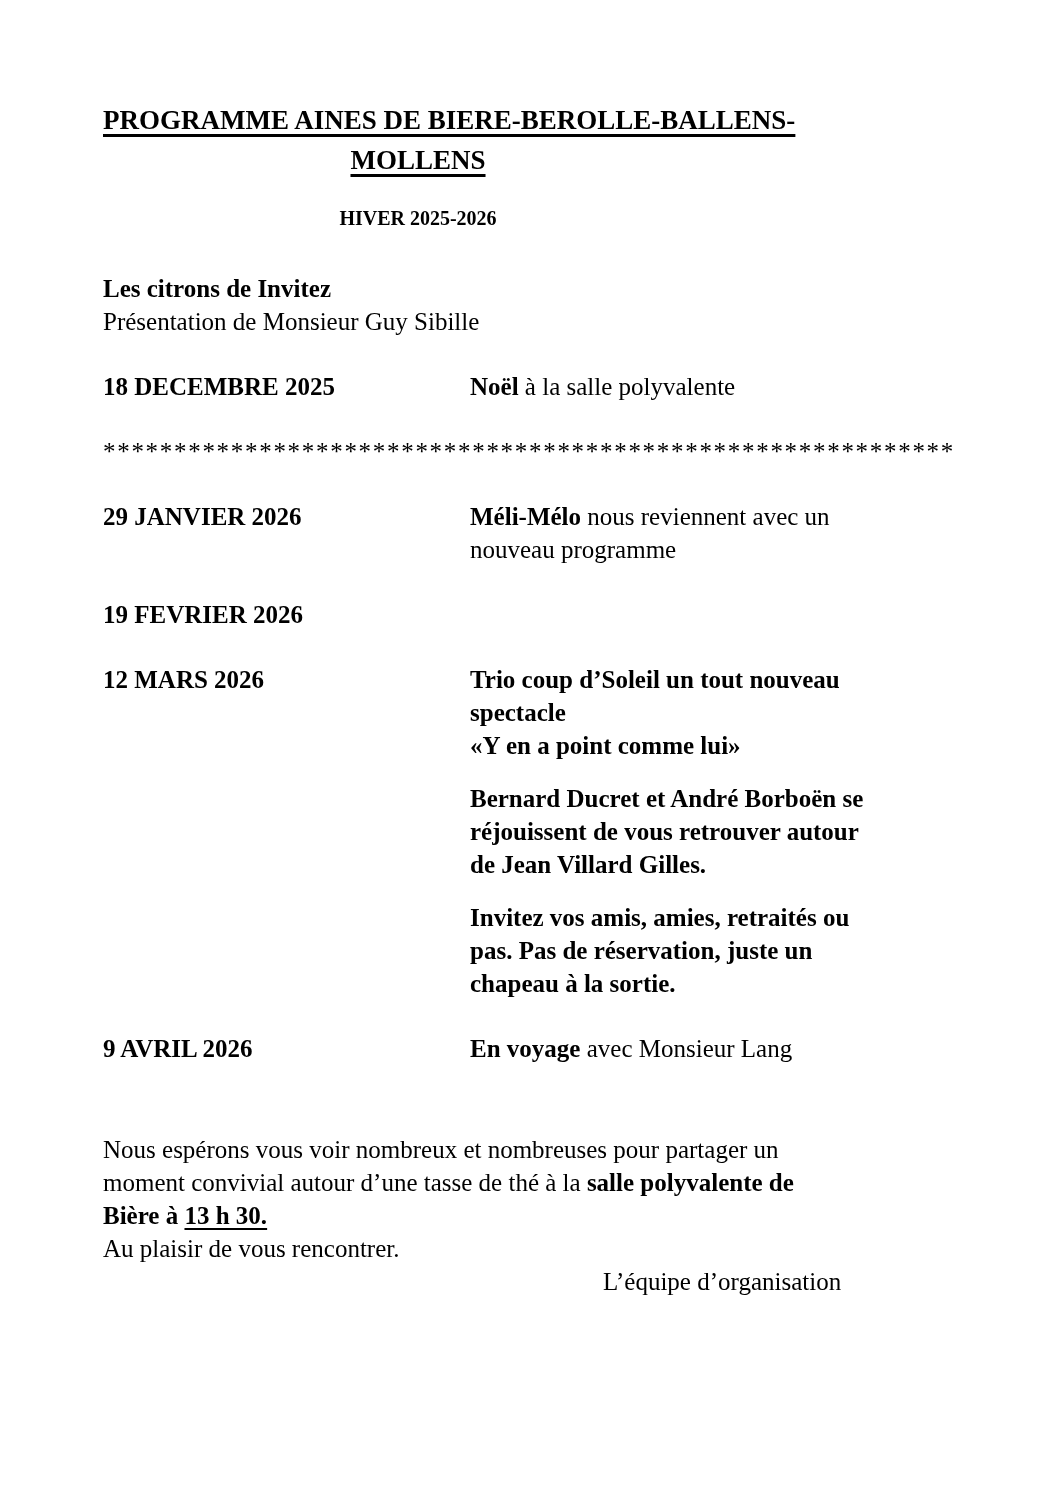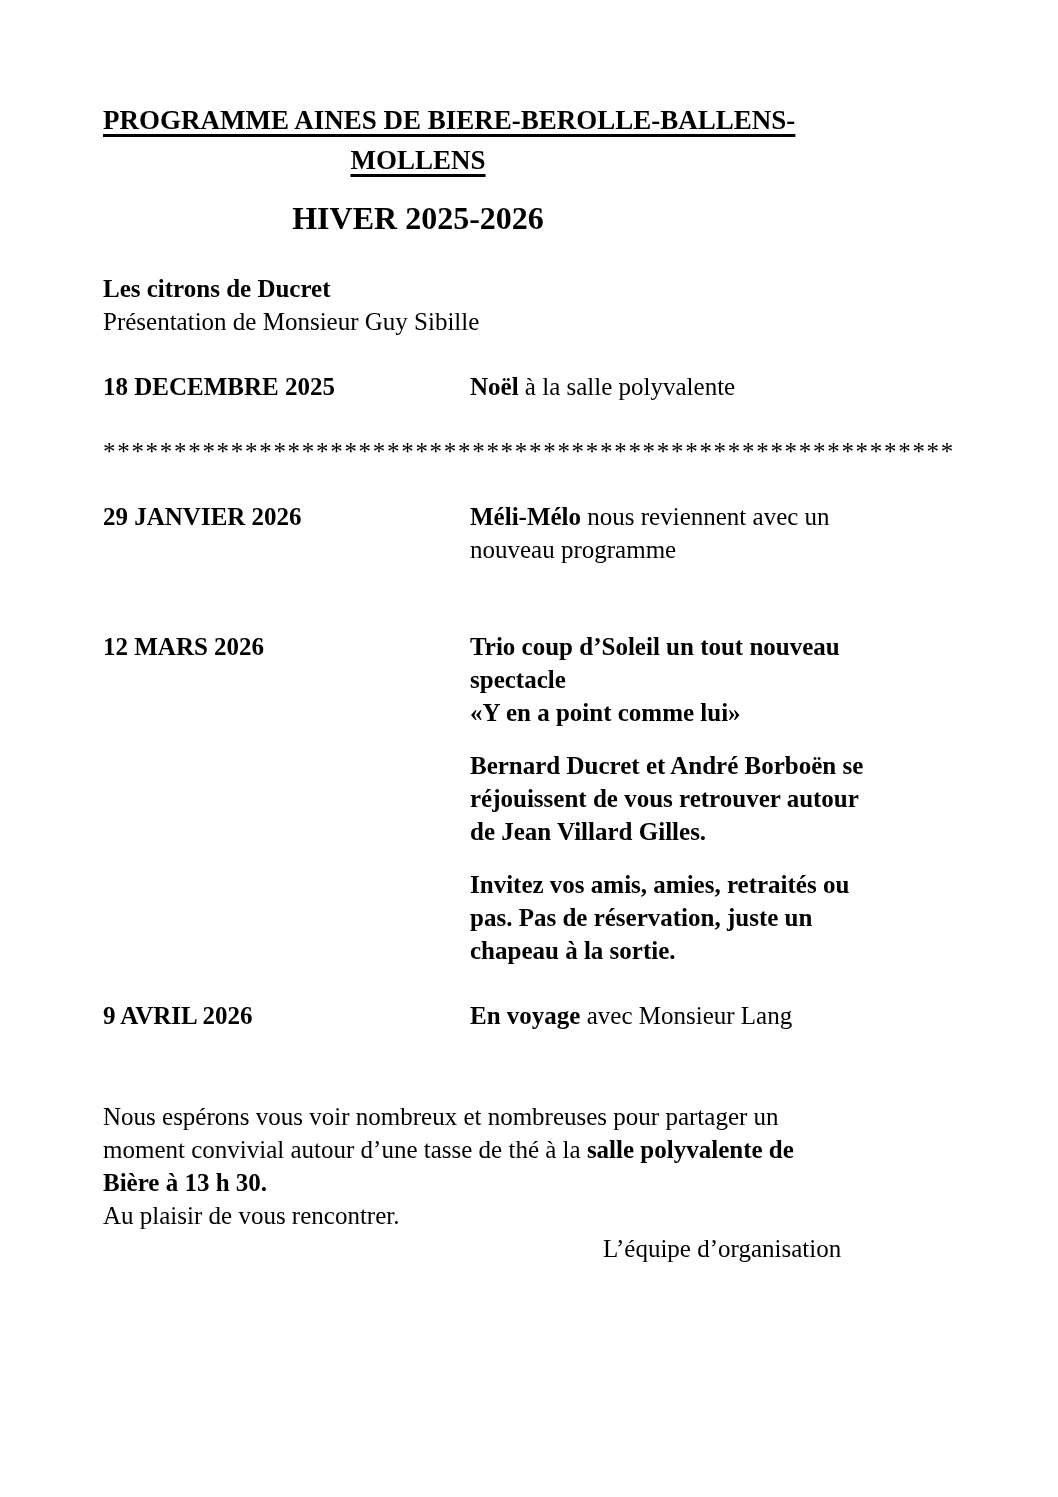--- a/index.html
+++ b/index.html
@@ -24,28 +24,29 @@
     font-weight: bold;
     font-size: 27px;
     line-height: 40px;
   }
   .u {
     text-decoration: underline;
     text-decoration-thickness: 3px;
     text-underline-offset: 5px;
   }
   .u-thin {
+    text-decoration: underline;
     text-decoration-thickness: 2px;
     text-underline-offset: 4px;
     text-align: center;
   }
   .doc-season {
     text-align: center;
     font-weight: bold;
-    font-size: 32px;
+    font-size: 20px;
     margin-top: 22px;
   }
   .events { margin-top: 37px; }
   .event-row {
     display: flex;
     margin-bottom: 32px;
   }
   .event-date {
     flex: none;
     width: 367px;
@@ -75,21 +76,21 @@
     <div class="line"><span class="u">PROGRAMME AINES DE BIERE-BEROLLE-BALLENS-</span></div>
     <div class="line"><span class="u">MOLLENS</span></div>
   </div>
 
   <div class="doc-season">HIVER 2025-2026</div>
 
   <div class="events">
 
     <div class="event-row">
       <div class="event-desc">
-        <div class="line b">Les citrons de Ducret</div>
+        <div class="line b">Les citrons de Invitez</div>
         <div class="line">Présentation de Monsieur Guy Sibille</div>
       </div>
     </div>
 
     <div class="event-row">
       <div class="event-date">18 DECEMBRE 2025</div>
       <div class="event-desc">
         <div class="line"><span class="b">Noël</span><span> à la salle polyvalente</span></div>
       </div>
     </div>
@@ -98,20 +99,21 @@
 
     <div class="event-row">
       <div class="event-date">29 JANVIER 2026</div>
       <div class="event-desc">
         <div class="line"><span class="b">Méli-Mélo</span><span> nous reviennent avec un</span></div>
         <div class="line">nouveau programme</div>
       </div>
     </div>
 
     <div class="event-row">
+      <div class="event-date">19 FEVRIER 2026</div>
     </div>
 
     <div class="event-row">
       <div class="event-date">12 MARS 2026</div>
       <div class="event-desc b">
         <div>
           <div class="line">Trio coup d’Soleil un tout nouveau</div>
           <div class="line">spectacle</div>
           <div class="line">«Y en a point comme lui»</div>
         </div>

